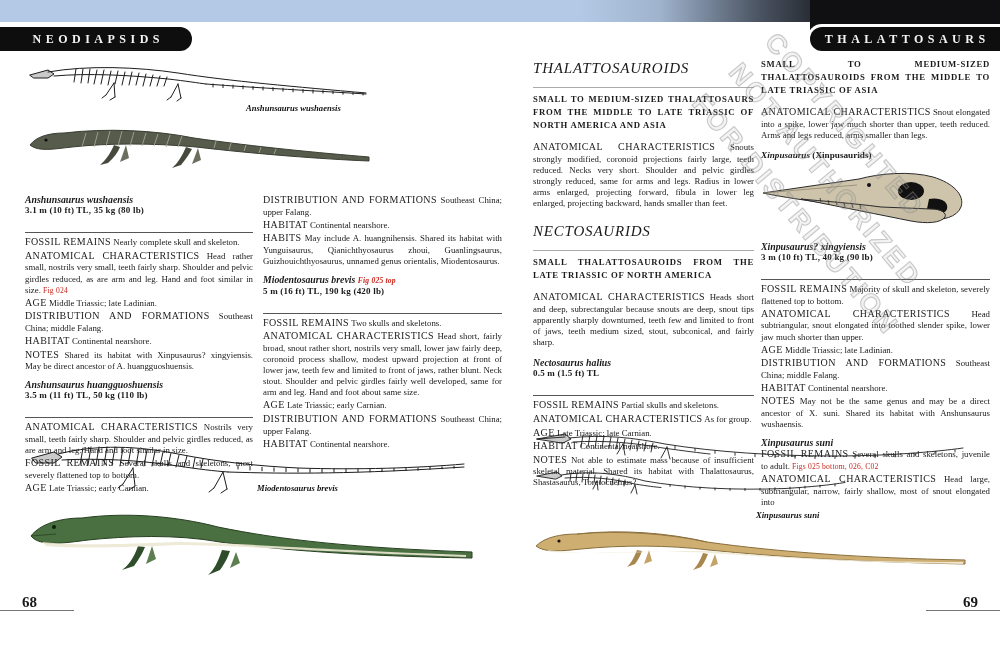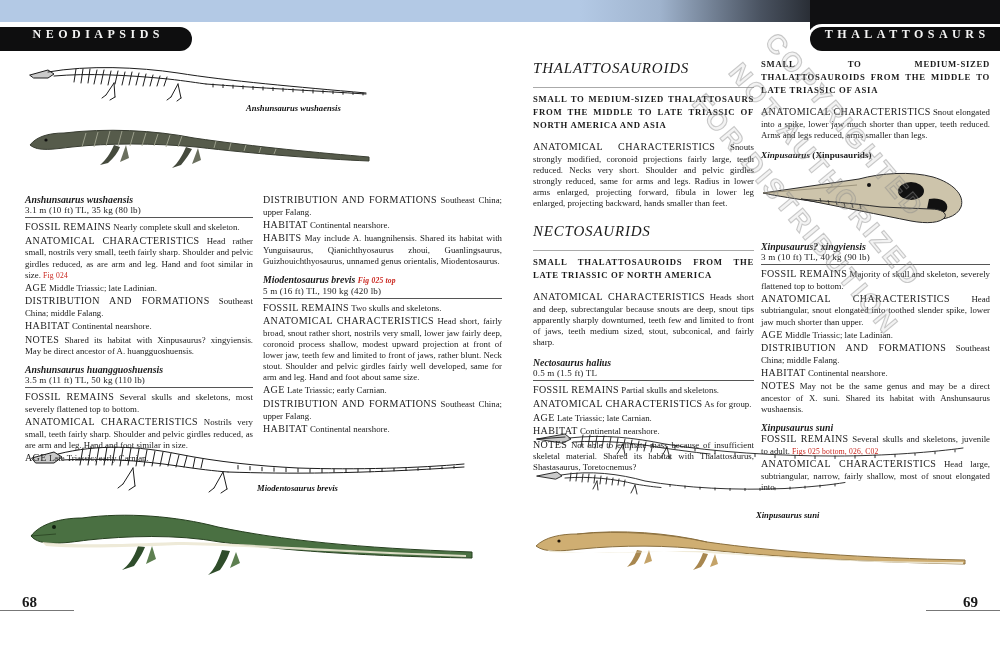--- a/index.html
+++ b/index.html
@@ -3,32 +3,32 @@
 <meta charset="utf-8">
 <style>
   html,body{margin:0;padding:0;}
   #spread{position:relative;width:1000px;height:647px;background:#ffffff;overflow:hidden;
           font-family:"Liberation Serif",serif;color:#1a1a1a;}
   
   .band{position:absolute;top:0;left:0;width:1000px;height:22px;
         background:linear-gradient(to right,#b3c9e5 0%,#b3c9e5 58%,#9fb3cd 66%,#4a5361 76%,#16181c 84%,#101012 100%);}
   .band-dark{position:absolute;top:0;right:0;width:190px;height:40px;background:#101012;}
   .tab{position:absolute;top:27px;height:24px;background:#0e0e0f;color:#f4f4f4;
-       display:flex;justify-content:center;font-size:12px;font-weight:bold;
+       display:flex;align-items:center;justify-content:center;font-size:12px;font-weight:bold;
        letter-spacing:4.5px;text-indent:4.5px;box-shadow:0 0 0 3px #ffffff;z-index:5;}
   .tab-left{left:0;width:192px;border-radius:0 13px 13px 0;}
   .tab-right{right:0;width:190px;border-radius:13px 0 0 13px;}
   
   .col{position:absolute;text-align:justify;}
   .bp{font-size:8.8px;line-height:1.26;margin:0 0 1px 0;}
   .lbl{font-size:10px;letter-spacing:0.4px;color:#222;}
   .sp{margin-top:7px;}
   .sp-title{font-style:italic;font-weight:bold;font-size:9.8px;line-height:1.15;}
-  .sp-size{font-weight:normal;font-size:9px;border-bottom:1.2px solid #555;
-           padding-bottom:2px;margin-bottom:3px;letter-spacing:0.2px;}
+  .sp-size{font-weight:bold;font-size:9px;border-bottom:1.2px solid #555;
+           padding-bottom:17px;margin-bottom:3px;letter-spacing:0.2px;}
   .figref{color:#c9241c;font-size:7.6px;letter-spacing:0.2px;}
   .grp{margin-bottom:9px;}
   .grp-head{font-style:italic;font-size:15px;letter-spacing:0.8px;
             border-bottom:1.5px solid #aaa;padding-bottom:10px;margin-bottom:5px;}
   .grp-sub{font-size:8.7px;font-weight:bold;letter-spacing:0.7px;line-height:1.5;margin-bottom:9px;}
   .caption{position:absolute;font-style:italic;font-weight:bold;font-size:8.6px;color:#111;}
   .skull-label{font-size:9.2px;font-weight:bold;margin:7px 0 3px 0;text-align:left;}
   .skull-label .gen{font-style:italic;}
   .illus{position:absolute;}
   .pagenum{position:absolute;font-weight:bold;font-size:15px;}
@@ -125,22 +125,22 @@
       <p class="bp"><span class="lbl">FOSSIL REMAINS</span> <span>Nearly complete skull and skeleton.</span></p>
       <p class="bp"><span class="lbl">ANATOMICAL CHARACTERISTICS</span> <span>Head rather small, nostrils very small, teeth fairly sharp. Shoulder and pelvic girdles reduced, as are arm and leg. Hand and foot similar in size.</span> <span class="figref">Fig 024</span></p>
       <p class="bp"><span class="lbl">AGE</span> <span>Middle Triassic; late Ladinian.</span></p>
       <p class="bp"><span class="lbl">DISTRIBUTION AND FORMATIONS</span> <span>Southeast China; middle Falang.</span></p>
       <p class="bp"><span class="lbl">HABITAT</span> <span>Continental nearshore.</span></p>
       <p class="bp"><span class="lbl">NOTES</span> <span>Shared its habitat with Xinpusaurus? xingyiensis. May be direct ancestor of A. huangguoshuensis.</span></p>
     </div>
     <div class="sp">
       <div class="sp-title">Anshunsaurus huangguoshuensis</div>
       <div class="sp-size">3.5 m (11 ft) TL, 50 kg (110 lb)</div>
+      <p class="bp"><span class="lbl">ANATOMICAL CHARACTERISTICS</span> <span>Nostrils very small, teeth fairly sharp. Shoulder and pelvic girdles reduced, as are arm and leg. Hand and foot similar in size.</span></p>
       <p class="bp"><span class="lbl">FOSSIL REMAINS</span> <span>Several skulls and skeletons, most severely flattened top to bottom.</span></p>
-      <p class="bp"><span class="lbl">ANATOMICAL CHARACTERISTICS</span> <span>Nostrils very small, teeth fairly sharp. Shoulder and pelvic girdles reduced, as are arm and leg. Hand and foot similar in size.</span></p>
       <p class="bp"><span class="lbl">AGE</span> <span>Late Triassic; early Carnian.</span></p>
     </div>
   </div>
 
   <div class="col" style="left:263px;top:194px;width:239px;">
     <div>
       <p class="bp"><span class="lbl">DISTRIBUTION AND FORMATIONS</span> <span>Southeast China; upper Falang.</span></p>
       <p class="bp"><span class="lbl">HABITAT</span> <span>Continental nearshore.</span></p>
       <p class="bp"><span class="lbl">HABITS</span> <span>May include A. huangnihensis. Shared its habitat with Yunguisaurus, Qianichthyosaurus zhoui, Guanlingsaurus, Guizhouichthyosaurus, unnamed genus orientalis, Miodentosaurus.</span></p>
     </div>

